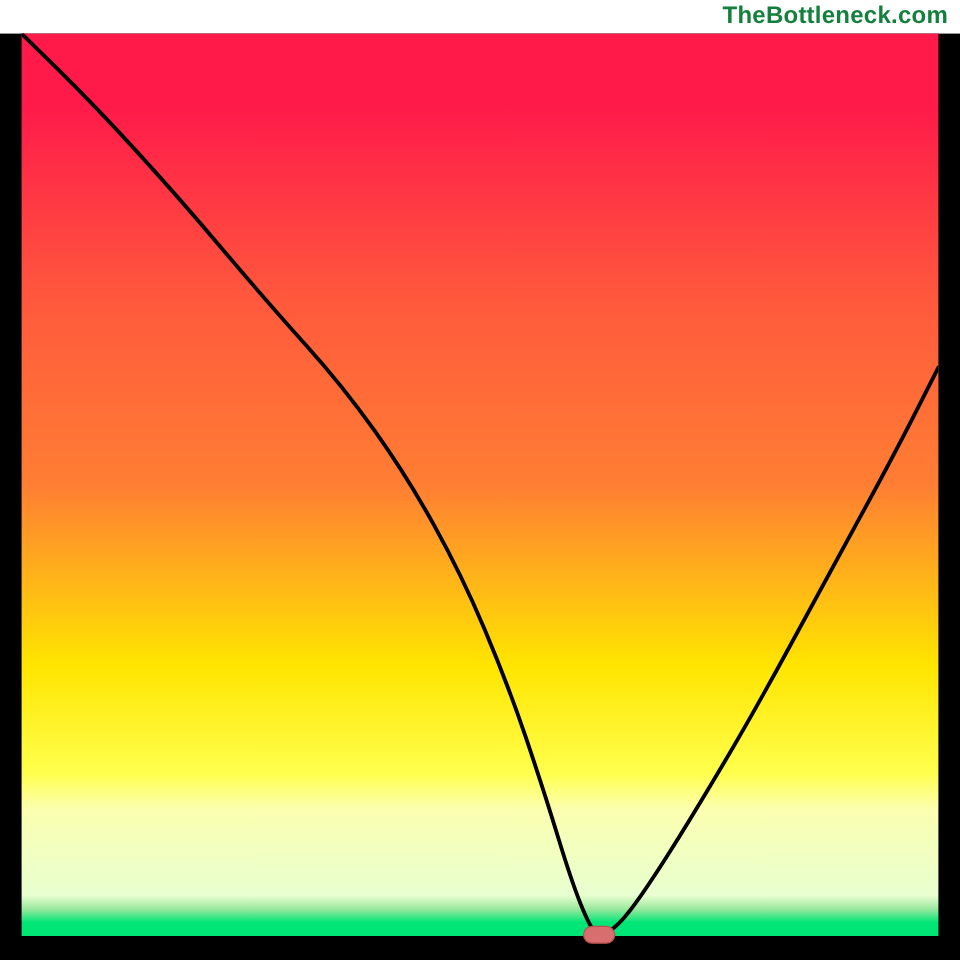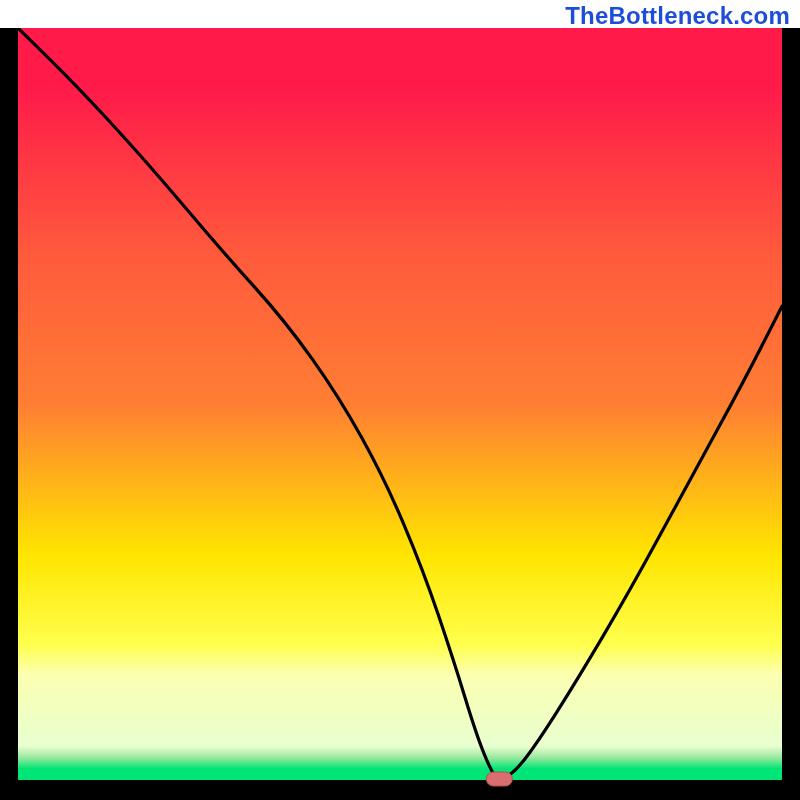--- a/index.html
+++ b/index.html
@@ -10,23 +10,23 @@
   }
   .wrap {
     width: 800px;
     height: 800px;
     position: relative;
   }
   .watermark {
     position: absolute;
     top: 2px;
     right: 10px;
-    font-size: 24px;
+    font-size: 20px;
     font-weight: 600;
-    color: #1d4ed8;
+    color: #15803d;
     letter-spacing: 0.2px;
     z-index: 5;
   }
   svg {
     display: block;
   }
 </style>
 </head>
 <body>
 

